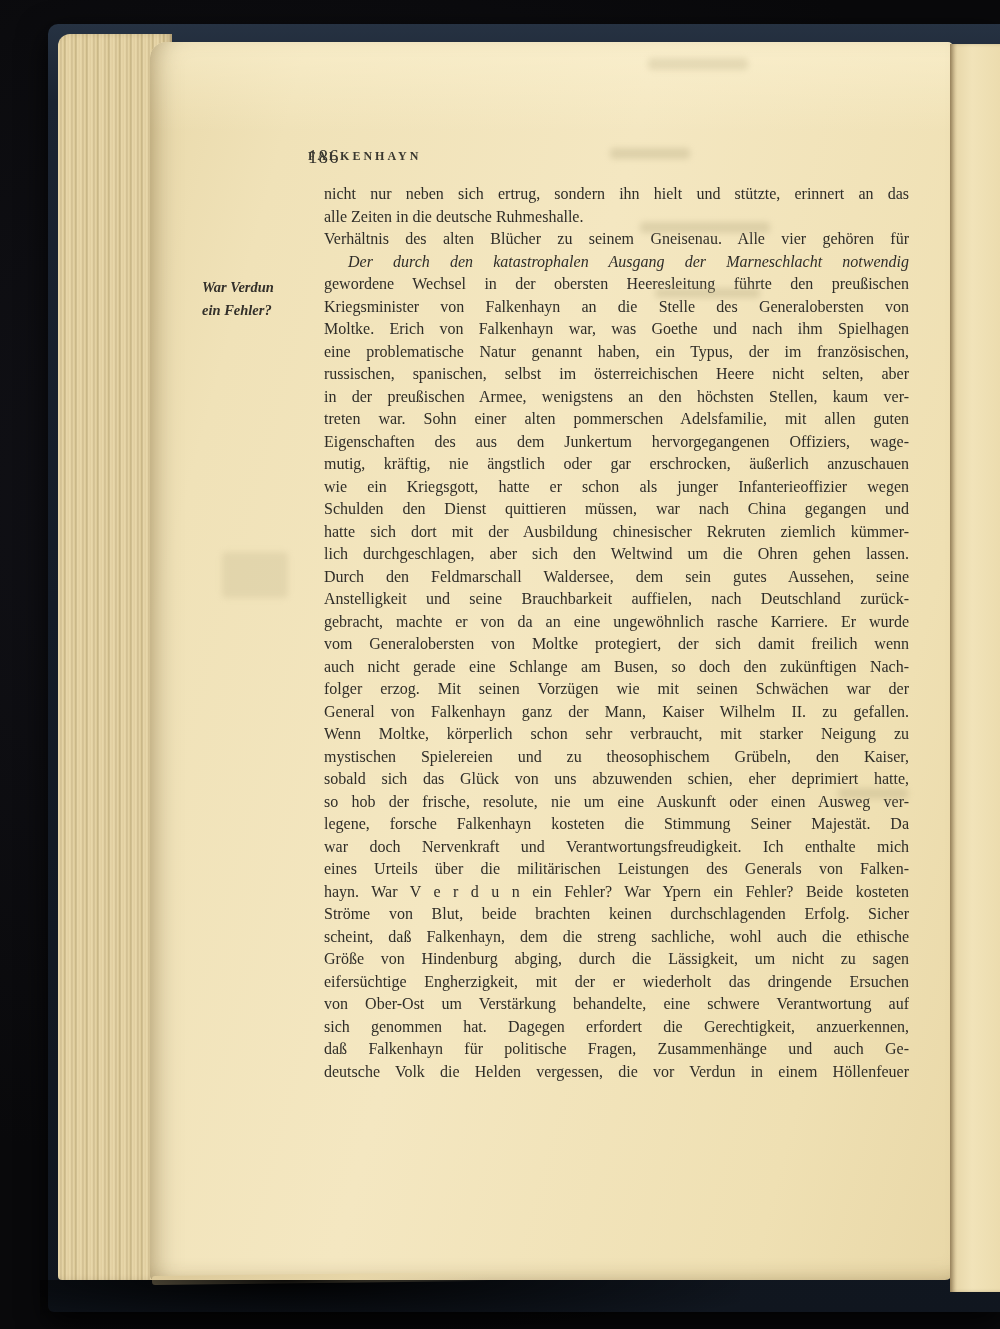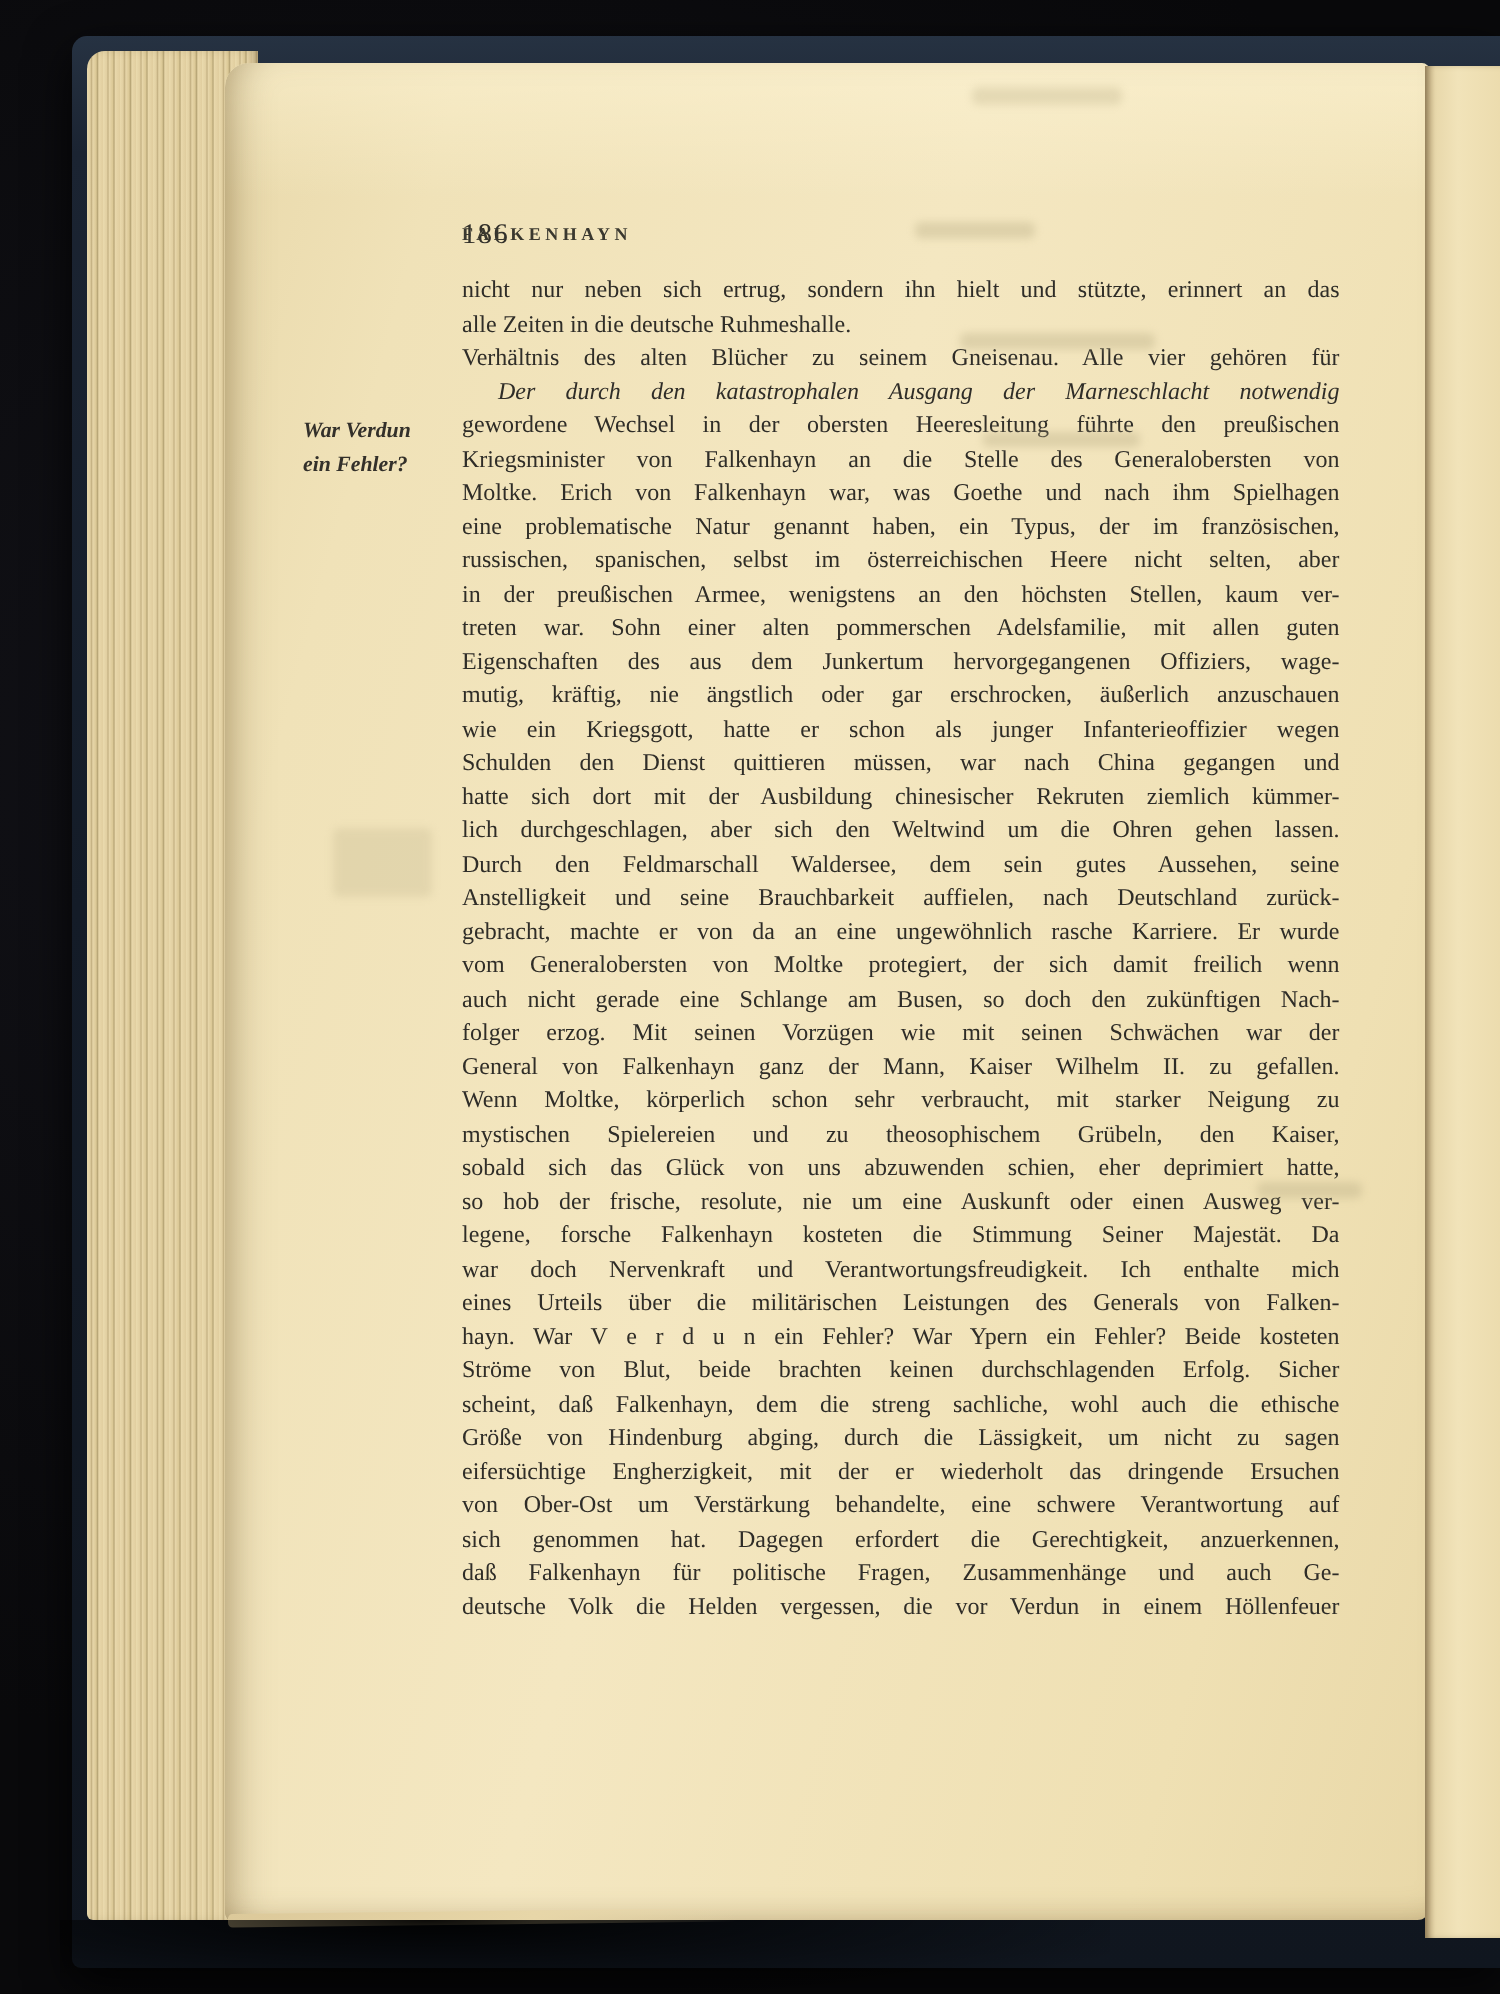--- a/index.html
+++ b/index.html
@@ -70,21 +70,21 @@
   }
   .running-head {
     position:absolute; left:0; right:0; top:3px;
     font-size:12px; letter-spacing:3px; font-weight:bold; color:#3a382f;
   }
   .margin-note {
     position:absolute; left:52px; top:234px; width:100px; text-align:left;
     font-style:italic; font-weight:bold; font-size:14.5px; line-height:22.5px; color:#33302a;
   }
   .body-text {
-    position:absolute; left:158px; top:141px; width:585px;
+    position:absolute; left:174px; top:141px; width:585px;
     font-size:16px; line-height:22.5px; color:#2f2d28;
   }
   .body-text .line {
     height:22.5px; overflow:hidden;
     text-align:justify; text-align-last:justify;
   }
   .body-text .line.indent { text-indent:24px;font-style:italic; }
   .body-text .line.para-end { text-align-last:left; }
 </style>
 </head>

